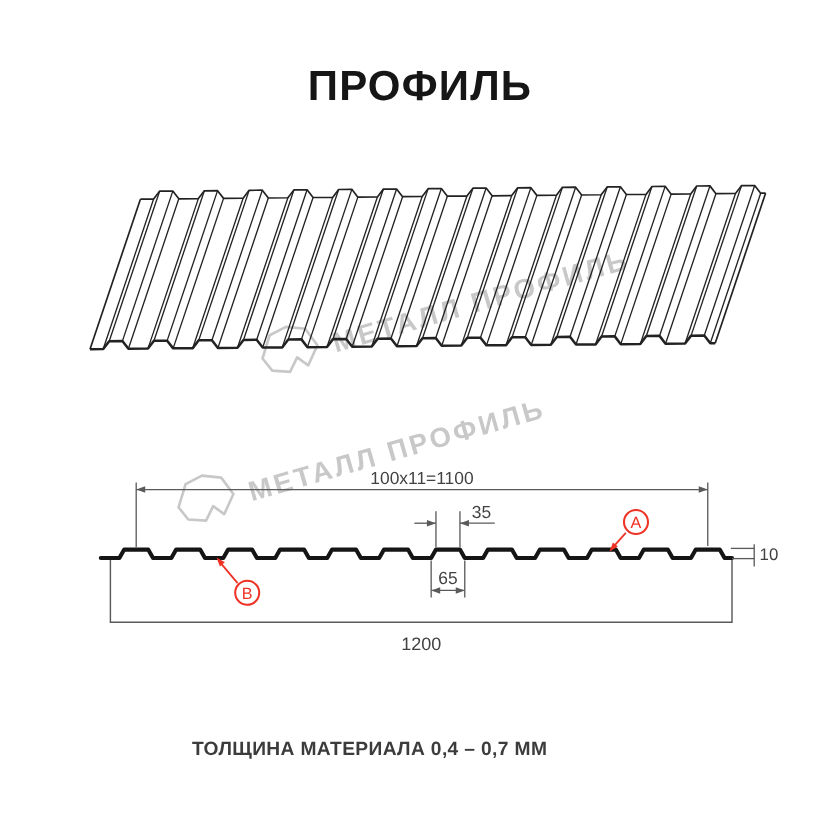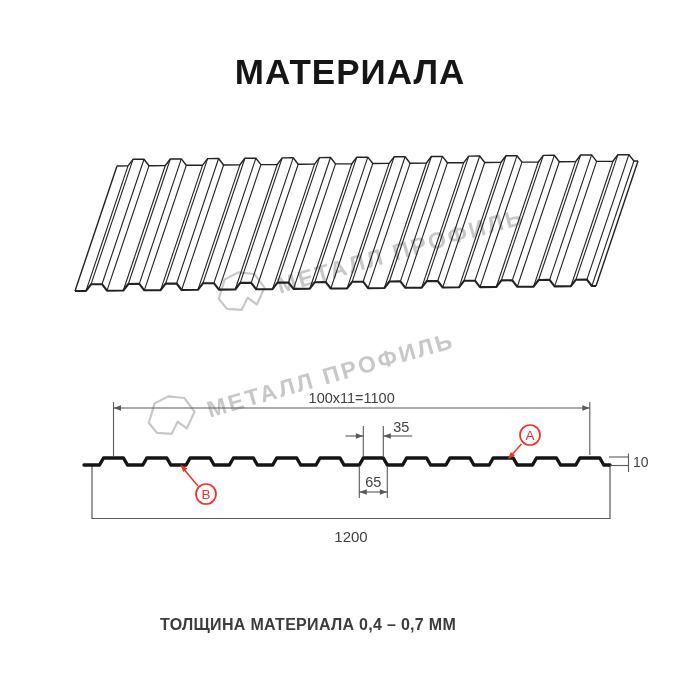--- a/index.html
+++ b/index.html
@@ -146,15 +146,15 @@
         <text x="530" y="440" font-size="13.5" fill="#ee3226" text-anchor="middle" font-family="&quot;Liberation Sans&quot;,sans-serif">A</text>
       </g>
       <g>
         <line x1="198" y1="486" x2="182" y2="467" stroke="#ee3226" stroke-width="1.5"></line>
         <polygon points="0,0 -7.5,-2.7 -7.5,2.7" fill="#ee3226" transform="translate(180.5,464.5) rotate(-130)"></polygon>
         <circle cx="206" cy="494" r="10" fill="none" stroke="#ee3226" stroke-width="1.7"></circle>
         <text x="206" y="499" font-size="13.5" fill="#ee3226" text-anchor="middle" font-family="&quot;Liberation Sans&quot;,sans-serif">B</text>
       </g>
     </svg>
 
-  <div class="title">МАТЕРИАЛА</div>
+  <div class="title">ПРОФИЛЬ</div>
   <div class="footer">ТОЛЩИНА МАТЕРИАЛА 0,4 – 0,7 ММ</div>
 </div>
 
 </body></html>

